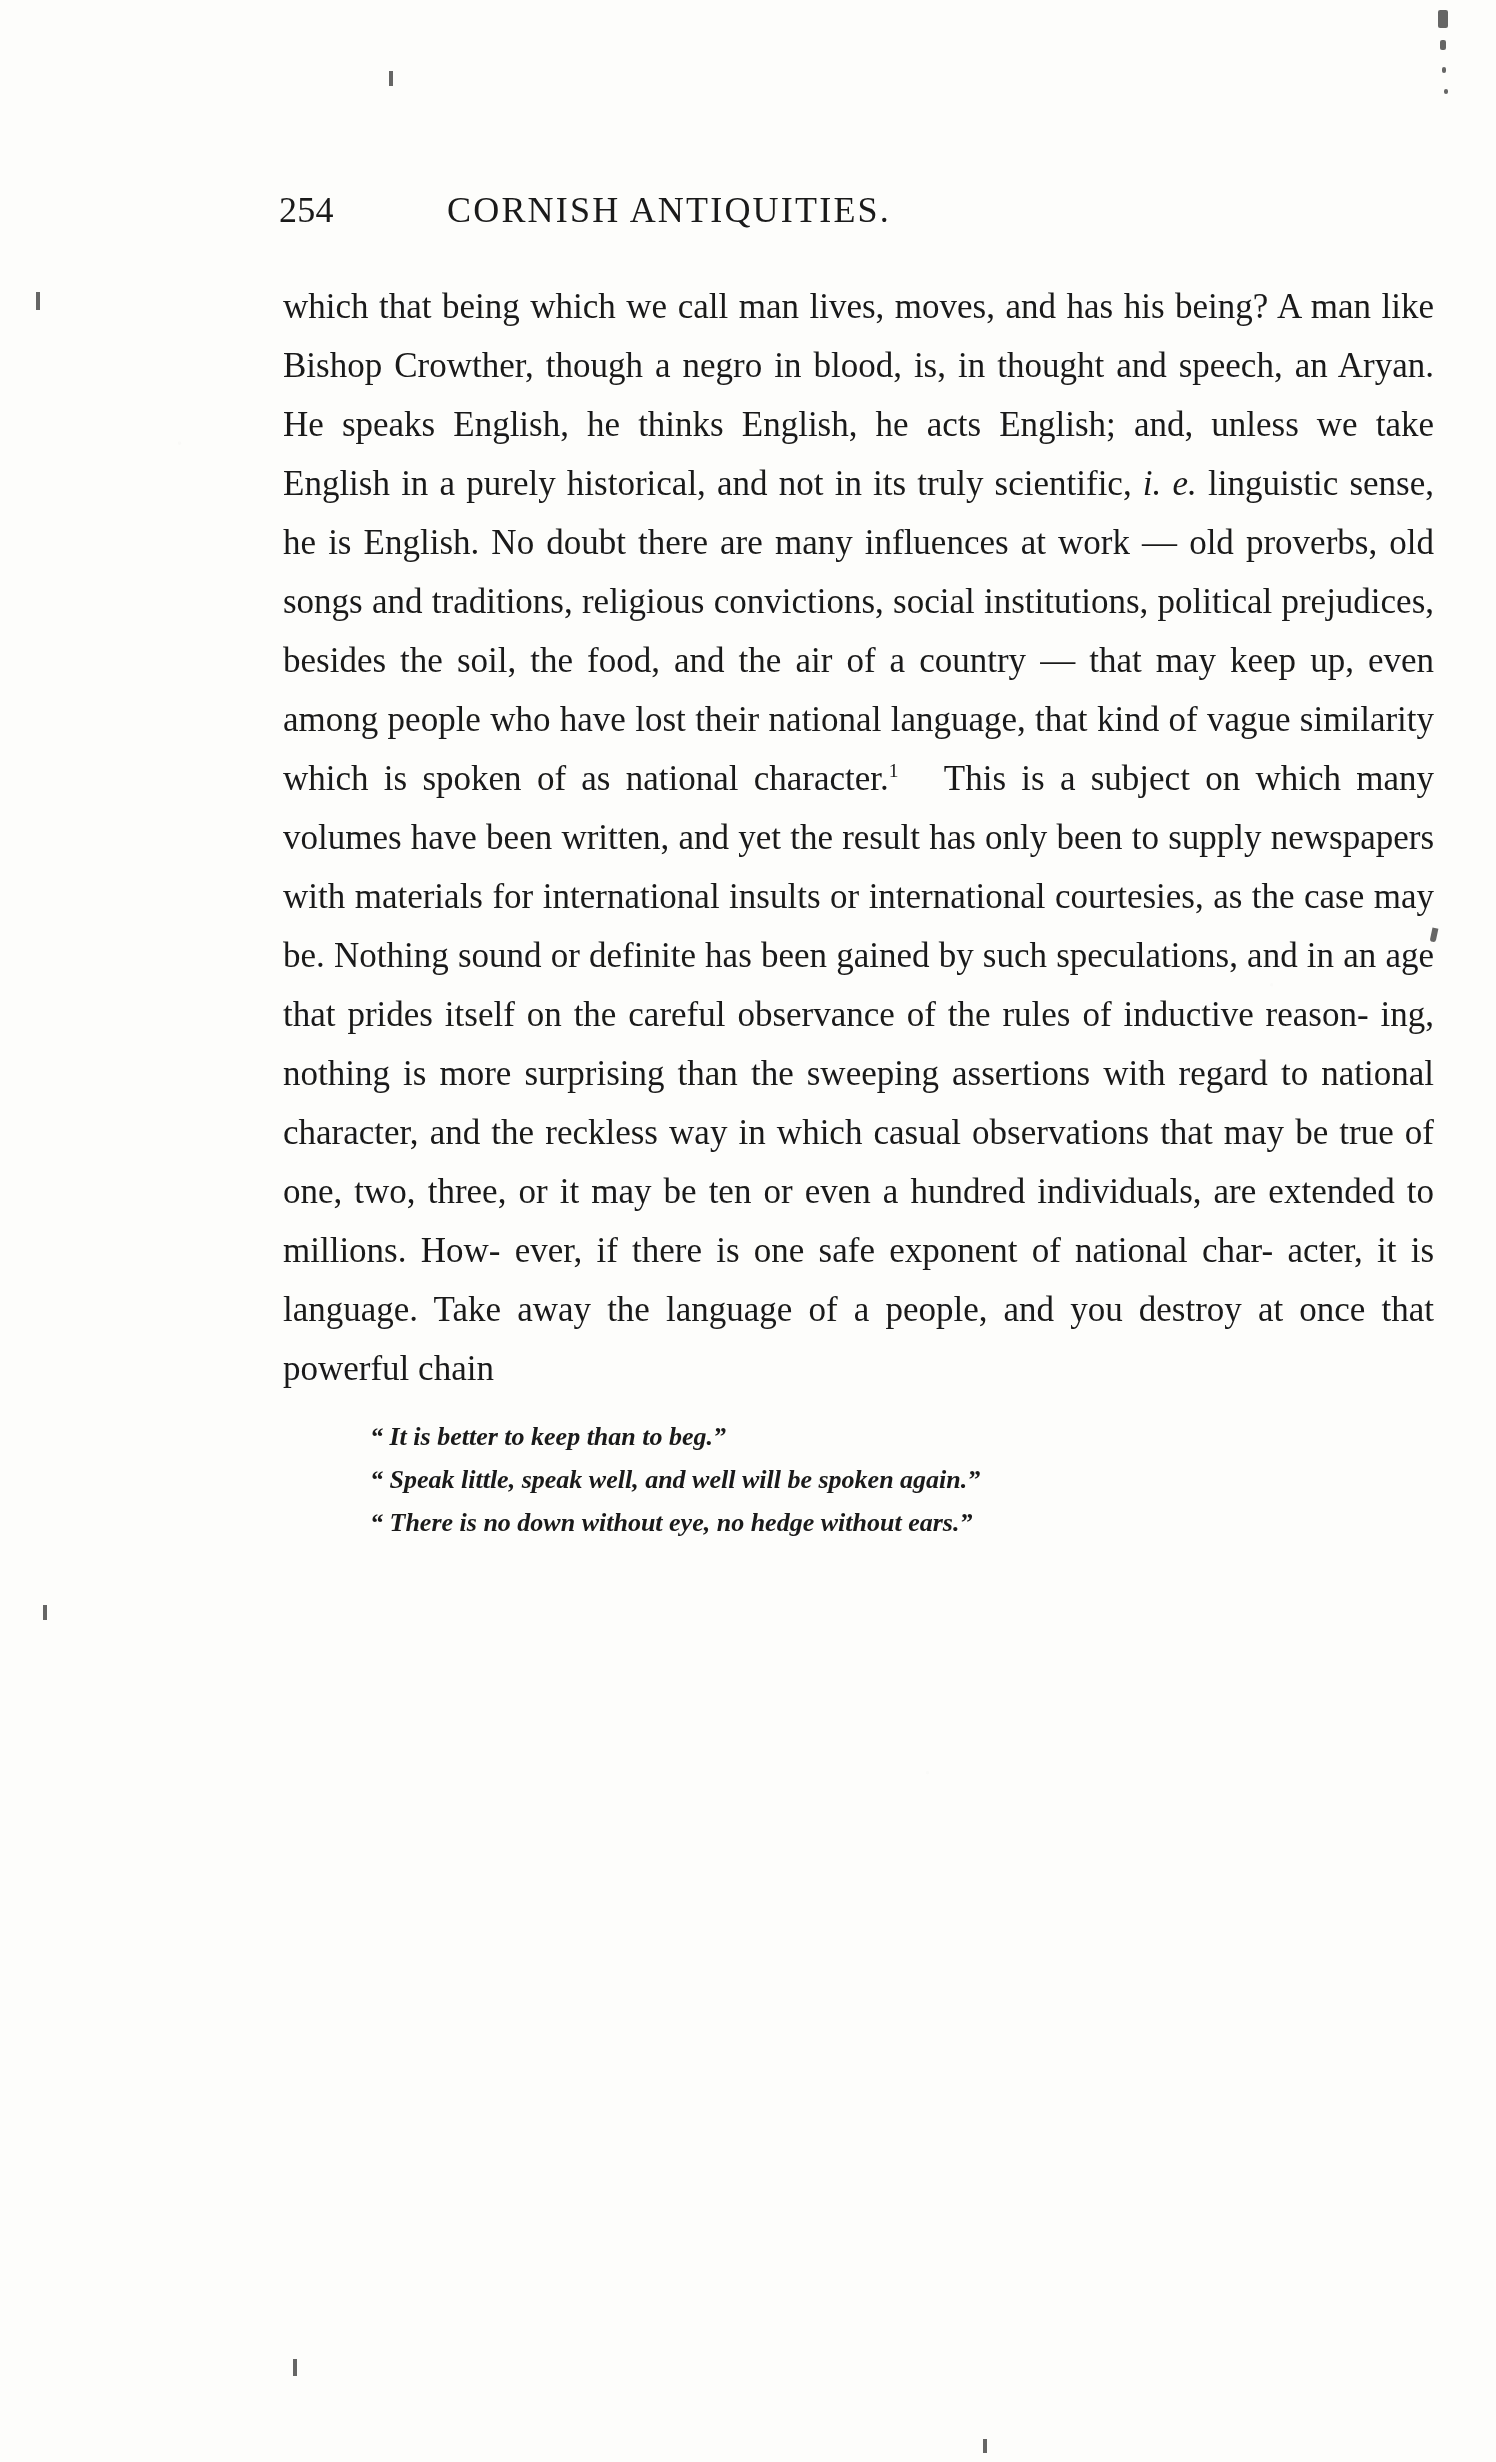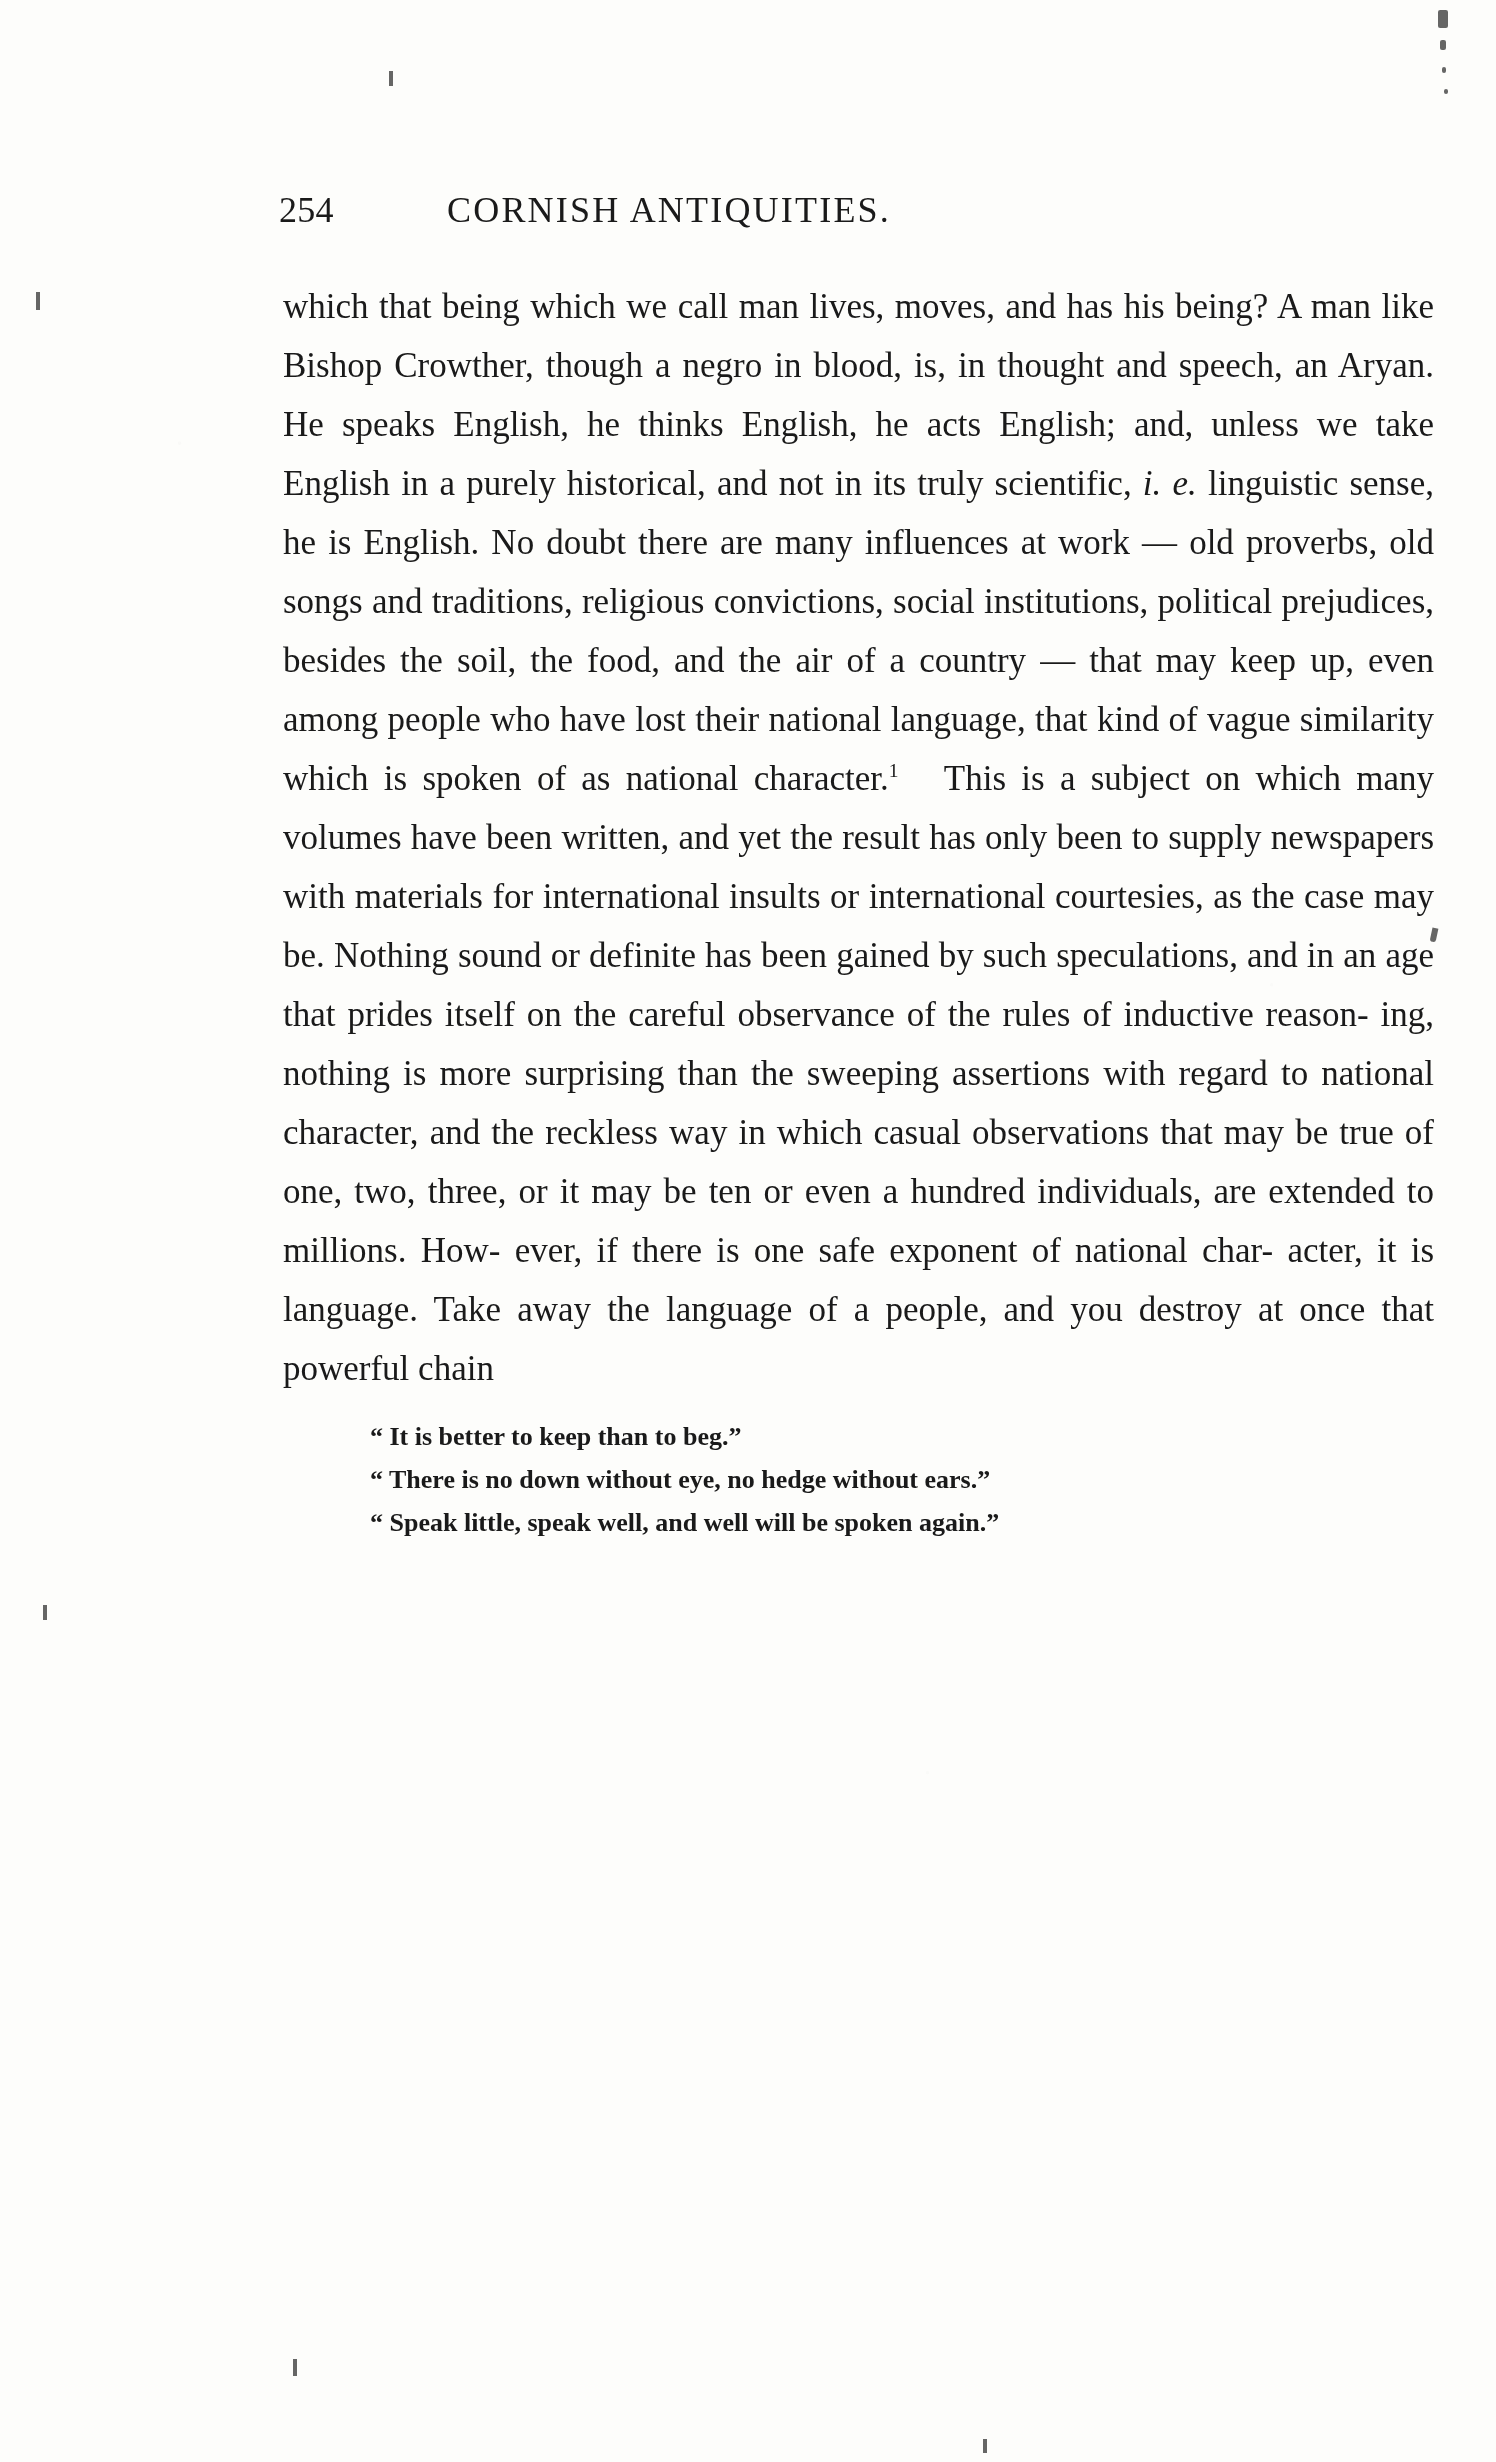--- a/index.html
+++ b/index.html
@@ -104,20 +104,21 @@
   .proverbs {
     margin: 5.6px 0 0 0;
     padding: 0;
     list-style: none;
     font-weight: 600;
   }
   .proverbs li {
     padding-left: 91px;
     line-height: 43px;
     font-size: 26px;
+    font-style: italic;
   }
 </style>
 </head>
 <body>
 
 <div class="page">
 
   <span class="speck" style="left:1438px; top:9.8px; width:9.8px; height:18px; border-radius:2.1px;"></span>
   <span class="speck" style="left:1440px; top:40px; width:6.3px; height:9.8px; border-radius:2.1px;"></span>
   <span class="speck" style="left:1442px; top:67px; width:4.2px; height:6.3px; border-radius:2.1px;"></span>
@@ -166,20 +167,20 @@
         <span>hundred individuals, are extended to millions. How-</span>
         <span>ever, if there is one safe exponent of national char-</span>
         <span>acter, it is language. Take away the language of a</span>
         <span>people, and you destroy at once that powerful chain</span>
       </p>
     </div>
 
     <div class="footnote">
       <ul class="proverbs">
         <li>“ It is better to keep than to beg.”</li>
+        <li>“ Speak little, speak well, and well will be spoken again.”</li>
         <li>“ There is no down without eye, no hedge without ears.”</li>
-        <li>“ Speak little, speak well, and well will be spoken again.”</li>
       </ul>
     </div>
 
   </div>
 </div>
 
 
 </body></html>

